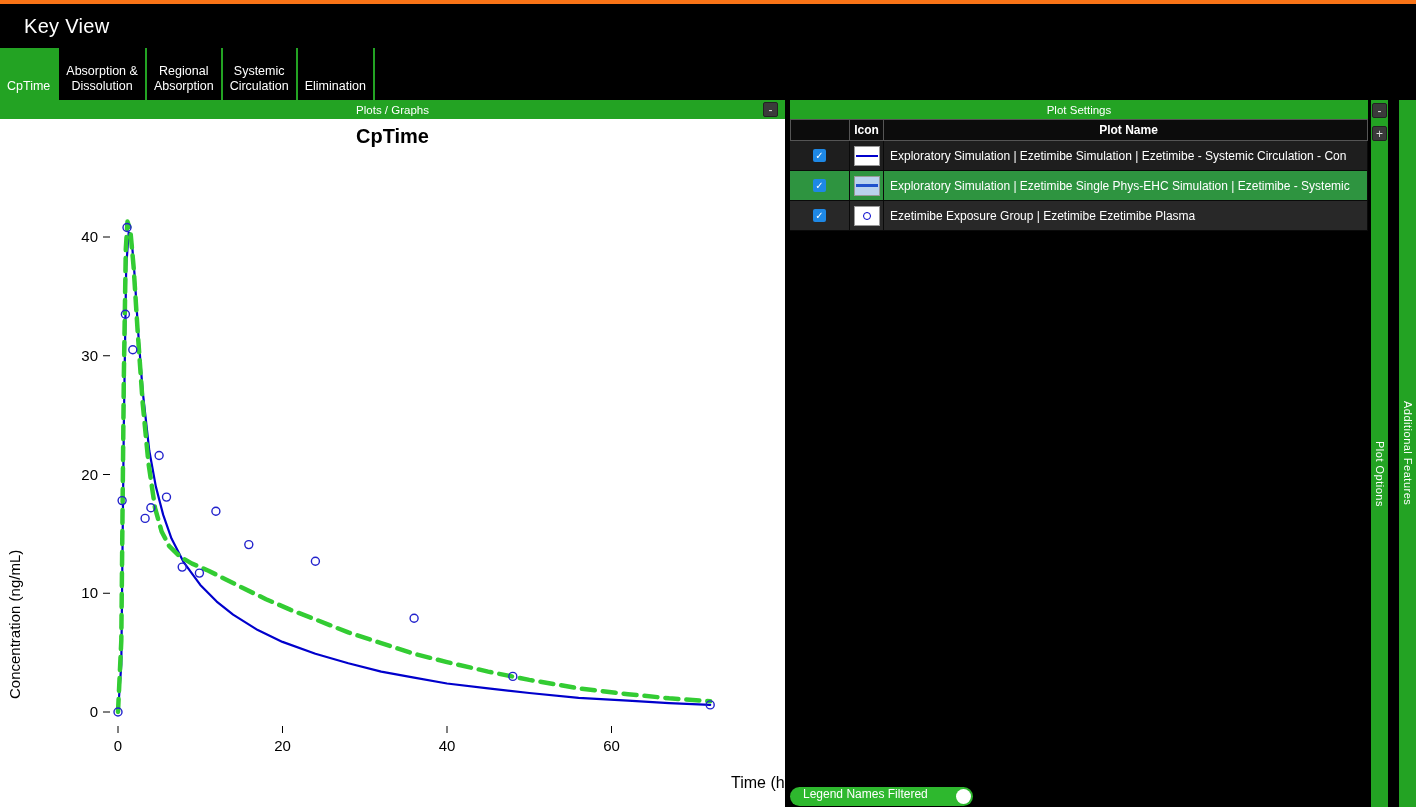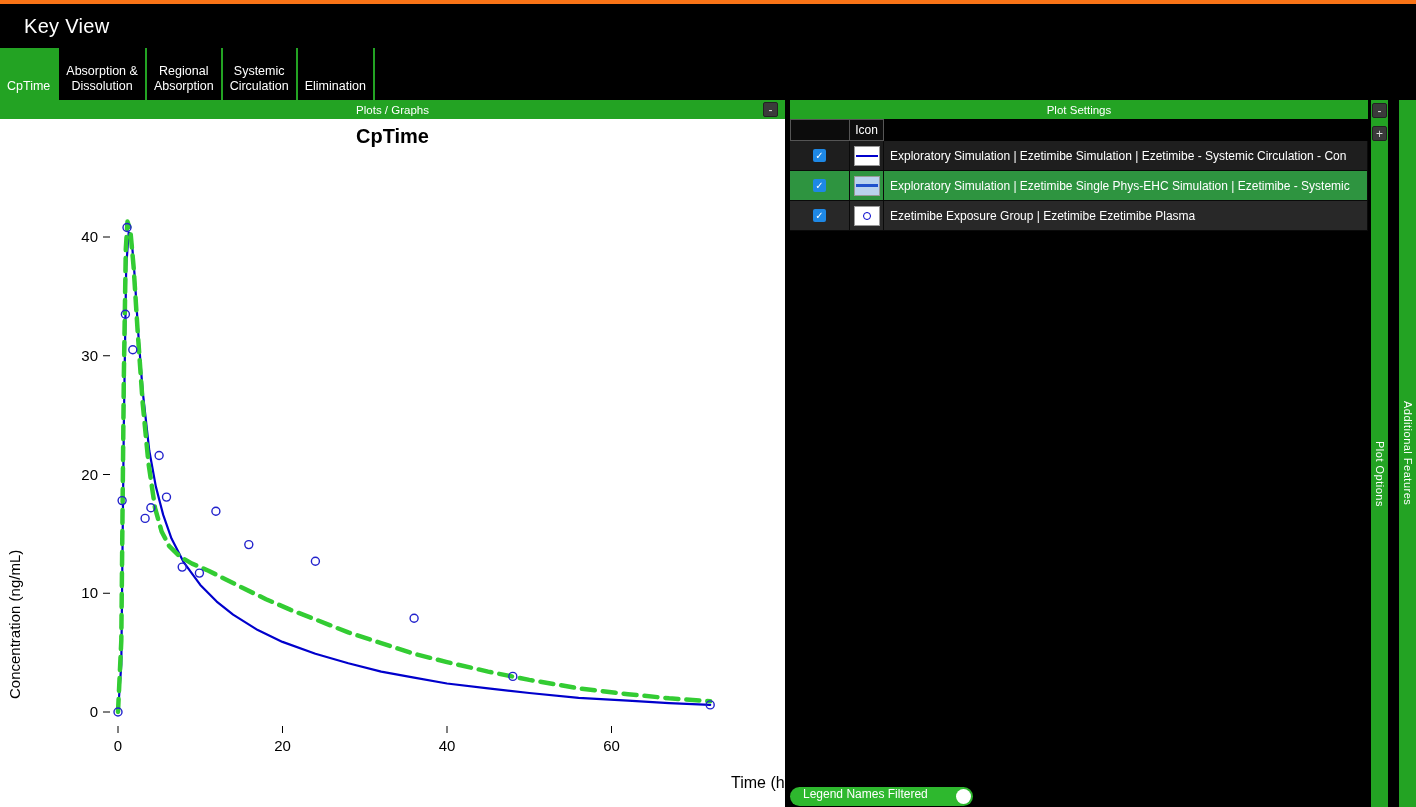--- a/index.html
+++ b/index.html
@@ -14,21 +14,21 @@
   .mini-btn{width:15px;height:15px;background:#3a3a3a;border:1px solid #222;color:#ddd;font-size:12px;border-radius:2px;cursor:pointer;display:flex;align-items:center;justify-content:center;font-family:inherit;padding:0;line-height:1}
   .panel-header .mini-btn{position:absolute;right:7px;top:2px}
   .plot-area{position:relative;width:785px;height:688px;background:#fff}
   .chart-title{position:absolute;top:6px;left:0;width:785px;text-align:center;font-size:20px;font-weight:bold;color:#000}
   .y-axis-label{position:absolute;left:6px;top:100px;height:480px;display:flex;align-items:center;writing-mode:vertical-rl;transform:rotate(180deg);font-size:15px;color:#000}
   .x-axis-label{position:absolute;top:655px;left:40px;width:750px;text-align:right;font-size:16px;color:#000}
   #chart{position:absolute;left:0;top:0}
   .settings-panel{position:absolute;left:790px;top:100px;width:578px;height:707px;background:#000}
   #plot-table{width:578px}
   .trow{display:grid;grid-template-columns:60px 34px 484px}
-  .thead .tcell{height:22px;background:#0c0c0c;color:#fff;font-weight:normal;font-size:12px;display:flex;align-items:center;justify-content:center;border:1px solid #555;border-left:none}
+  .thead .tcell{height:22px;background:#0c0c0c;color:#fff;font-weight:bold;font-size:12px;display:flex;align-items:center;justify-content:center;border:1px solid #555;border-left:none}
   .thead .tcell:first-child{border-left:1px solid #555}
   .drow{background:#1e1e1e}
   .trow:nth-child(4){background:#282828}
   .drow.selected{background:var(--selrow)}
   .drow .tcell{height:30px;display:flex;align-items:center;border-right:1px solid #0a0a0a;border-bottom:1px solid #0a0a0a}
   .c0{justify-content:center}
   .c1{justify-content:center}
   .c2{justify-content:flex-start;padding-left:6px;color:#fff;font-size:12px;white-space:nowrap;overflow:hidden}
   .checkbox{width:13px;height:13px;border-radius:2px;background:var(--cbblue);color:#fff;font-size:10px;line-height:13px;text-align:center;display:inline-block;cursor:pointer}
   .icon-box{width:26px;height:20px;background:#fff;border:1px solid #999;display:flex;align-items:center;justify-content:center}
@@ -125,20 +125,21 @@
 </div>
 
 <div class="settings-panel">
   <div class="panel-header">
     <span>Plot Settings</span>
   </div>
   <div id="plot-table">
       <div class="trow thead">
         <div class="tcell c0"></div>
         <div class="tcell c1">Icon</div>
+        <div class="tcell c2">Plot Name</div>
       </div>
       <div class="trow drow">
         <div class="tcell c0">
           <span class="checkbox">✓</span>
         </div>
         <div class="tcell c1">
           <span class="icon-box">
             <span class="glyph-line"></span>
           </span>
         </div>

